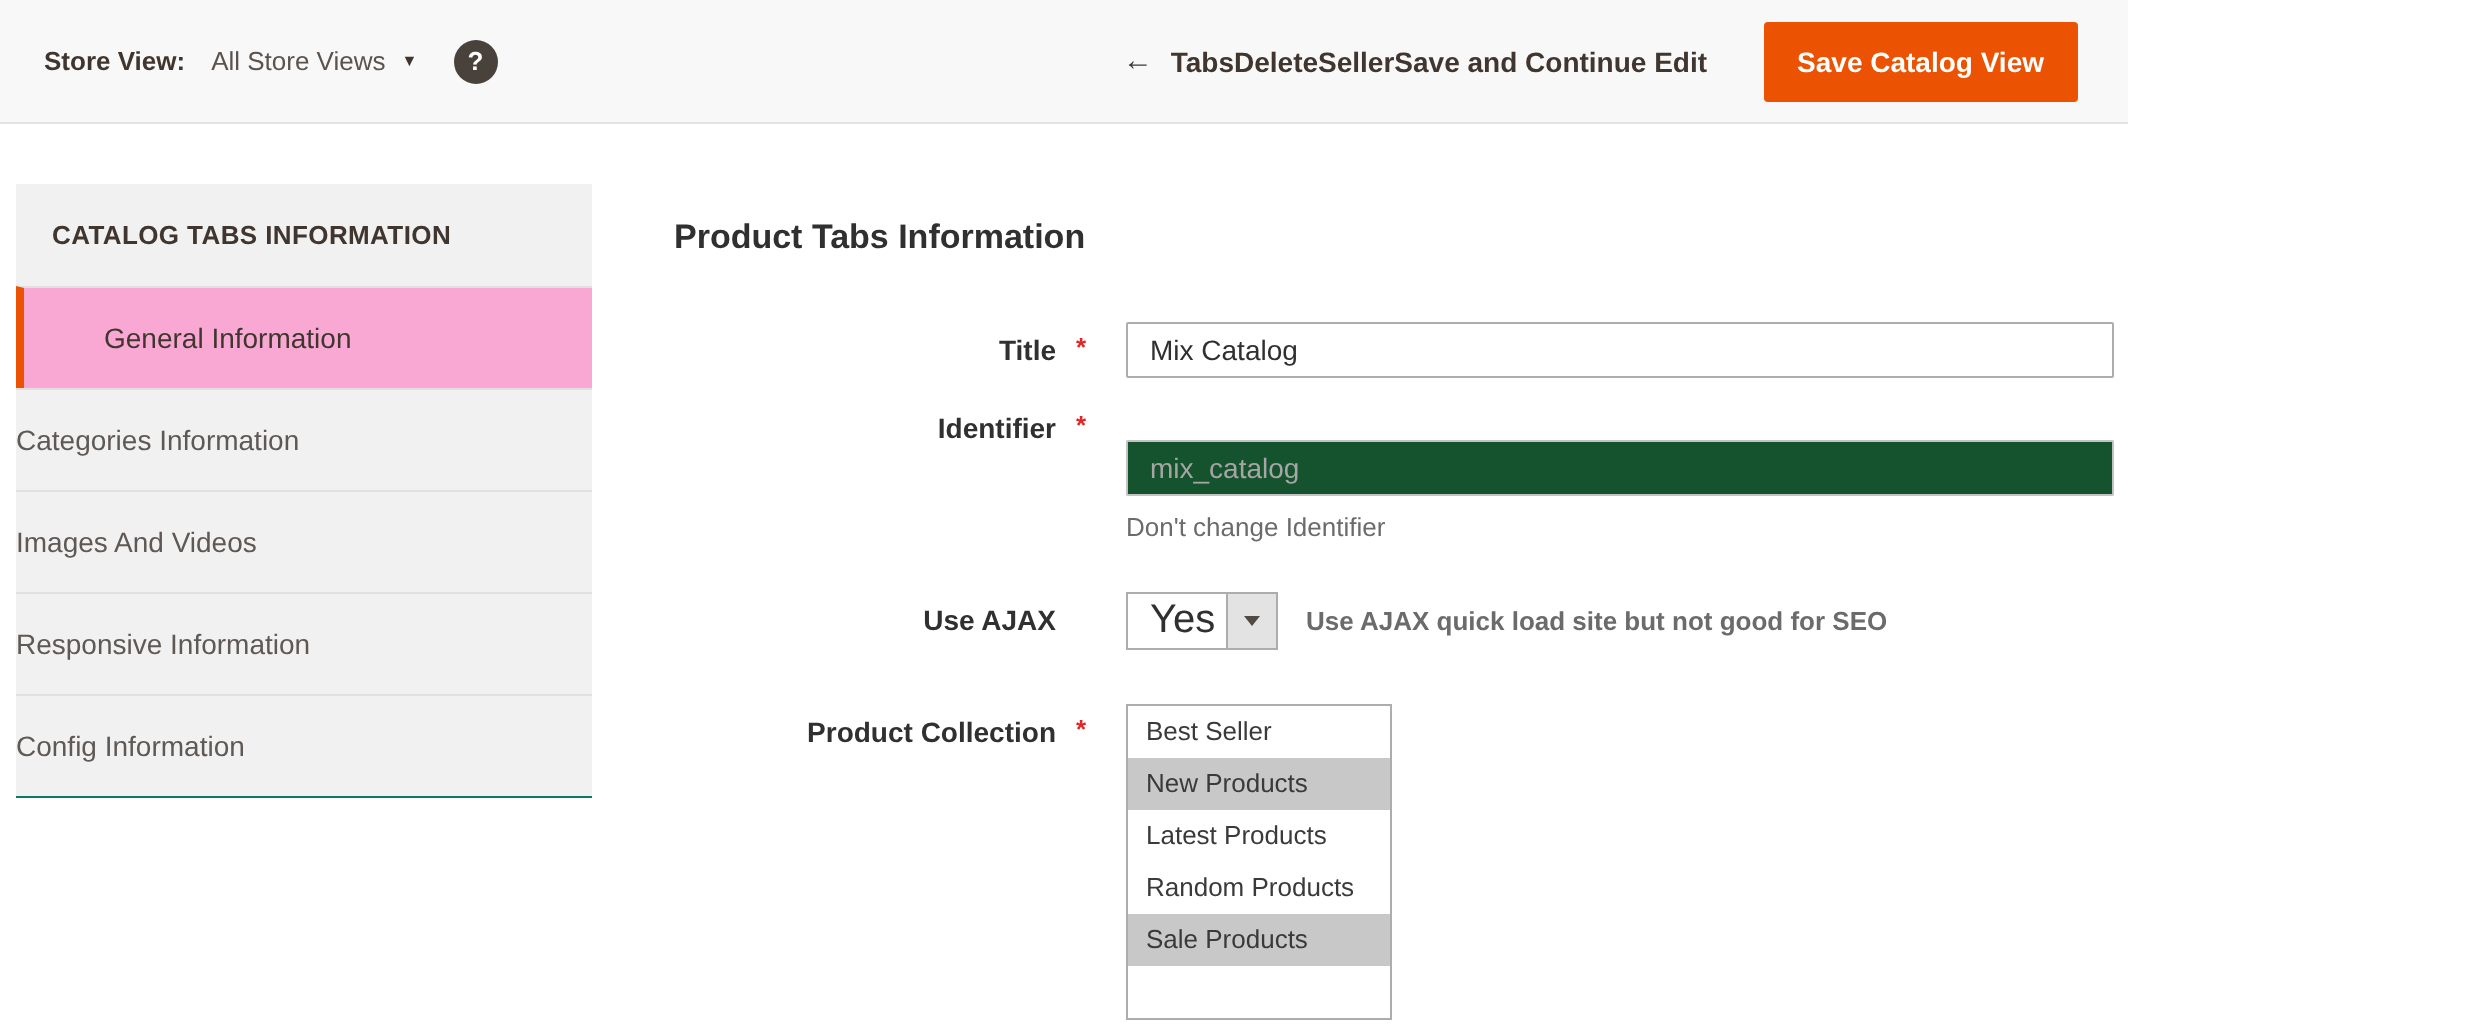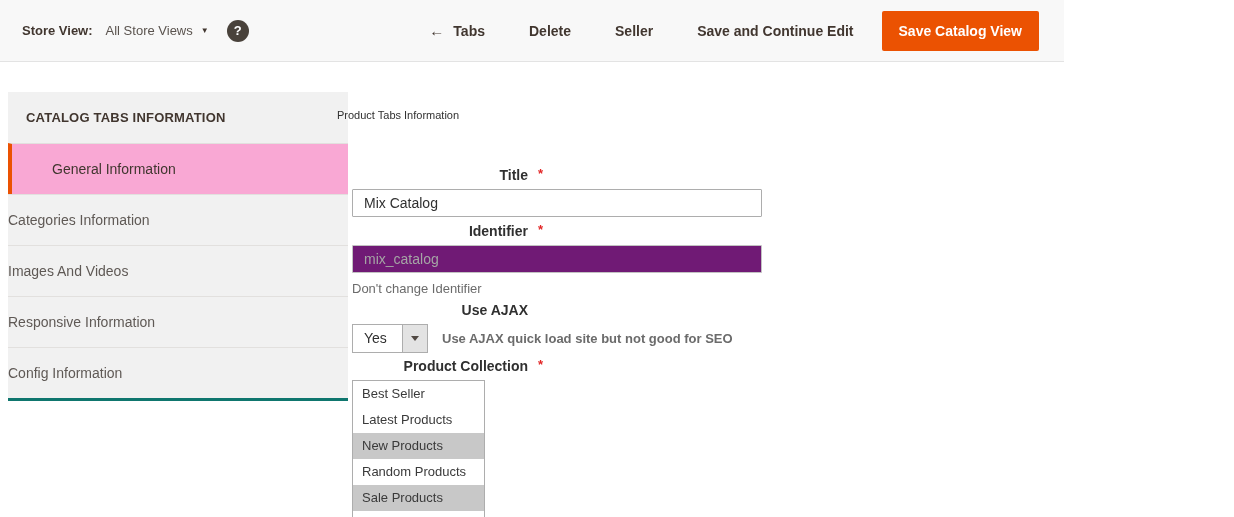--- a/index.html
+++ b/index.html
@@ -19,82 +19,82 @@
   .sv-label { font-weight:700; color:#41362f; }
   .sv-value { margin-left:13px; color:#5a534e; cursor:pointer; display:flex; align-items:center; }
   .sv-caret { font-size:8px; color:#41362f; margin-left:8px; }
   .help-btn {
     margin-left:18px; width:22px; height:22px; border-radius:50%;
     background:#49423b; color:#fff; font-size:13px; font-weight:700;
     display:flex; align-items:center; justify-content:center; cursor:pointer;
   }
   .actions { margin-left:auto; display:flex; align-items:center; }
   .btn-text {
-    margin-left:44px; font-size:14px; font-weight:600; color:#41362f;
+    font-size:14px; font-weight:600; color:#41362f;
     background:none; border:none; cursor:pointer; font-family:inherit;
     display:flex; align-items:center;
   }
   .btn-text:first-child { margin-left:0; }
   .back-arrow { margin-right:9px; font-size:15px; font-weight:400; }
   .btn-primary {
     margin-left:28px; background:#eb5202; color:#fff; border:none;
     font-family:inherit; font-size:14px; font-weight:700;
     padding:0 17px; height:40px; line-height:40px; border-radius:2px; cursor:pointer;
   }
 
   
   .sidebar {
-    position:absolute; left:8px; top:92px; width:340px;
-    background:#f1f1f1; border-bottom:3px solid #0f766e;
+    position:absolute; left:8px; top:92px; width:288px;
+    background:#f1f1f1; border-bottom:1px solid #0f766e;
   }
   .sb-header {
     height:51px; display:flex; align-items:center; padding:0 18px;
     font-size:13px; font-weight:700; color:#41362f; letter-spacing:.2px;
   }
   .sb-item {
     height:51px; line-height:50px; font-size:14px;
     color:#5f5955; border-top:1px solid #e2e0de; cursor:pointer; white-space:nowrap;
   }
   .sb-item.active {
     background:#f9a8d4; border-left:4px solid #eb5202; padding-left:40px; color:#41362f;
   }
 
   
   .page-title {
     position:absolute; left:337px; top:109px;
-    font-size:11px; font-weight:400; color:#303030;text-align:right;
-  }
-  .form-row { position:absolute; left:337px; display:flex; align-items:flex-start;flex-direction:column; }
+    font-size:17px; font-weight:700; color:#303030;text-align:right;
+  }
+  .form-row { position:absolute; left:337px; display:flex; align-items:flex-start; }
   .row-title { top:161px; }
-  .row-identifier { top:217px;justify-content:space-between; }
+  .row-identifier { top:200px;justify-content:space-between; }
   .row-ajax { top:296px; }
   .row-collection { top:352px; }
 
   .label-cell {
     width:211px; display:flex; justify-content:flex-end; align-items:center;
     height:28px; font-size:14px; font-weight:600; color:#303030;
   }
   .asterisk { width:15px; text-align:center; color:#e22626; font-size:13px; margin-left:5px; padding-bottom:4px; }
   .asterisk.empty { visibility:hidden; }
   .field-cell { margin-left:15px; }
 
   .text-input {
-    width:410px; height:28px; border:1px solid #adadad; border-radius:1px;
+    width:494px; height:28px; border:1px solid #adadad; border-radius:1px;
     padding:0 11px; font-family:inherit; font-size:14px; color:#303030; background:#fff;
   }
   .text-input:disabled {
-    background:#701a75; border-color:#c2c2c2; color:#a5a5a5;
+    background:#14532d; border-color:#c2c2c2; color:#a5a5a5;margin-top:20px;
   }
   .field-note { margin-top:8px; font-size:13px; color:#6b6b6b; }
 
   .fake-select {
     display:flex; width:76px; height:29px; border:1px solid #adadad;
     background:#fff; cursor:pointer;
   }
-  .fs-value { flex:1; padding-left:11px; line-height:27px; font-size:14px; color:#303030; }
+  .fs-value { flex:1; padding-left:11px; line-height:27px; font-size:20px; color:#303030; }
   .fs-arrow {
     width:25px; background:#e3e3e3; border-left:1px solid #adadad;
     display:flex; align-items:center; justify-content:center;
   }
   .fs-arrow span {
     width:0; height:0; border-left:4px solid transparent;
     border-right:4px solid transparent; border-top:5px solid #514943;
   }
   .inline-note { margin-left:14px; line-height:29px; font-size:13px; color:#6b6b6b;font-weight:bold; }
   .ajax-field { display:flex; }
@@ -182,20 +182,20 @@
 </div>
 
 <div class="form-row row-collection">
   <div class="label-cell">
     <span>Product Collection</span>
     <span class="asterisk">*</span>
   </div>
   <div class="field-cell">
     <div class="listbox">
       <div class="opt">Best Seller</div>
+      <div class="opt selected">New Products</div>
       <div class="opt">Latest Products</div>
-      <div class="opt selected">New Products</div>
       <div class="opt">Random Products</div>
       <div class="opt selected">Sale Products</div>
       <div class="opt spacer"></div>
     </div>
   </div>
 </div>
 
 </body></html>

